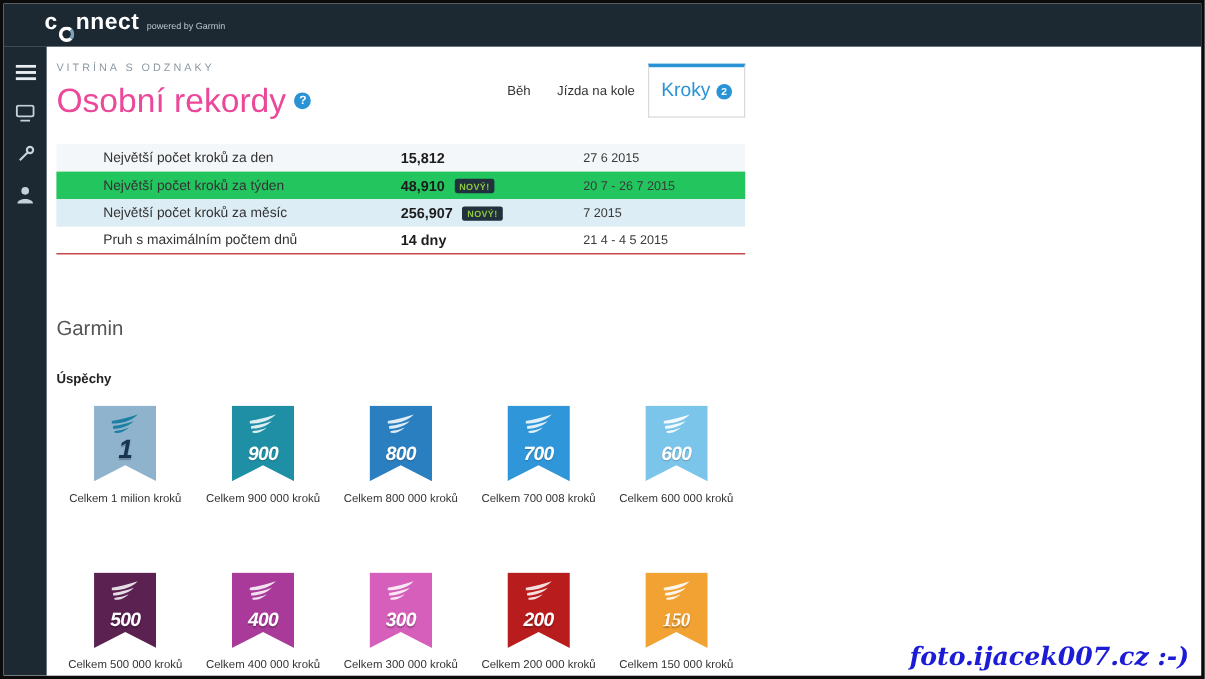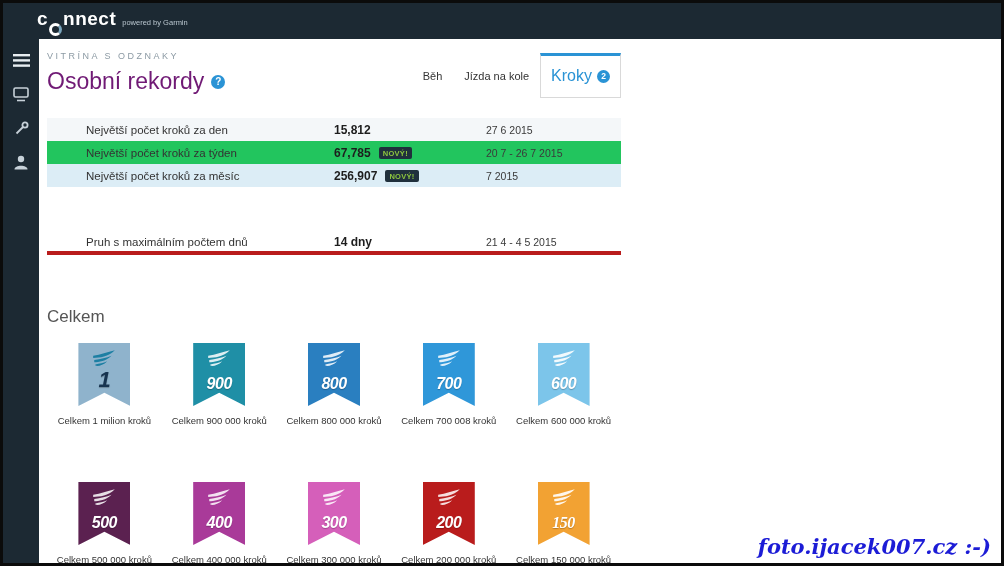--- a/index.html
+++ b/index.html
@@ -43,21 +43,21 @@
   .side-icon svg { display: block; }
   
   .content {
     position: absolute; top: 36px; left: 36px; right: 0; bottom: 0;
     background: #fff; overflow: hidden;
   }
   .main { margin-left: 8px; width: 574px; }
   .header-row { display: flex; justify-content: space-between; align-items: flex-start; margin-top: 12px; }
   .eyebrow { font-size: 9px; letter-spacing: 2.5px; color: #8c9aa4; margin-bottom: 7px; }
   .page-title-row { display: flex; align-items: center; gap: 7px; }
-  .page-title { font-size: 23px; color: #701a75; font-weight: 400; }
+  .page-title { font-size: 28px; color: #ec4899; font-weight: 400; }
   .help-icon {
     width: 14px; height: 14px; border-radius: 50%;
     background: #2a93d5; color: #fff; font-size: 10px; font-weight: bold;
     display: inline-flex; align-items: center; justify-content: center;
     cursor: pointer;
   }
   .tabs { display: flex; align-items: center; margin-top: 2px; }
   .tab { font-size: 11px; color: #333; padding: 12px 11px; cursor: pointer; }
   .tab-active {
     display: flex; align-items: center; gap: 5px;
@@ -69,21 +69,21 @@
     width: 13px; height: 13px; border-radius: 50%;
     background: #2a93d5; color: #fff; font-size: 8.5px; font-weight: bold;
     display: inline-flex; align-items: center; justify-content: center;
   }
   
   .records { margin-top: 20px; }
   .record-row {
     display: flex; align-items: center; height: 23px;
     font-size: 11.5px; color: #333; padding-left: 5px;
   }
-  .record-row.last { border-bottom: 4px solid #b91c1c; margin-top: 45px; }
+  .record-row.last { border-bottom: 1px solid #b91c1c; }
   .record-label { flex: 0 0 282px; padding-left: 34px; }
   .record-value { flex: 0 0 152px; font-weight: bold; font-size: 12px; color: #1d1d1d; display: flex; align-items: center; gap: 8px; }
   .record-date { flex: 1; font-size: 10.5px; color: #3a3a3a; }
   .new-badge {
     background: #20303c; color: #8dc63f;
     font-size: 7.5px; font-weight: bold;
     padding: 2px 4px 1px 4px; border-radius: 2px; letter-spacing: 0.3px;
   }
   
   .section-title { margin-top: 52px; font-size: 17px; color: #555; font-weight: 400; }
@@ -180,21 +180,21 @@
         <div class="record-row" style="background: rgb(244, 247, 249);">
           <div class="record-label">Největší počet kroků za den</div>
           <div class="record-value">
               <span>15,812</span>
             </div>
           <div class="record-date">27 6 2015</div>
         </div>
         <div class="record-row" style="background: #22c55e; align-items: center;">
           <div class="record-label">Největší počet kroků za týden</div>
           <div class="record-value">
-              <span>67,785</span>
+              <span>48,910</span>
               <span class="new-badge">NOVÝ!</span>
             </div>
           <div class="record-date">20 7 - 26 7 2015</div>
         </div>
         <div class="record-row" style="background: rgb(220, 237, 246);">
           <div class="record-label">Největší počet kroků za měsíc</div>
           <div class="record-value">
               <span>256,907</span>
               <span class="new-badge">NOVÝ!</span>
             </div>
@@ -202,21 +202,22 @@
         </div>
         <div class="record-row last" style="background: rgb(255, 255, 255);">
           <div class="record-label">Pruh s maximálním počtem dnů</div>
           <div class="record-value">
               <span>14 dny</span>
             </div>
           <div class="record-date">21 4 - 4 5 2015</div>
         </div>
       </div>
 
-      <div class="section-title">Celkem</div>
+      <div class="section-title">Garmin</div>
+      <div class="group-title">Úspěchy</div>
 
       <div class="badges-grid">
 
         <div class="badge-cell">
           <div class="ribbon" style="background: rgb(143, 179, 204);">
             <span class="ribbon-wing" style="color: rgb(29, 127, 163);">
               <svg width="26" height="18" viewBox="0 0 24 16" fill="currentColor">
                   <path d="M2 5 C9 4 15 2 22 0 C16 6 8 7 2 7 Z"></path>
                   <path d="M3 9 C9 8 14 7 19 5 C14 10 7 11 3 11 Z"></path>
                   <path d="M4 13 C8 12 11 12 15 10 C11 14 6 15 4 14 Z"></path>

